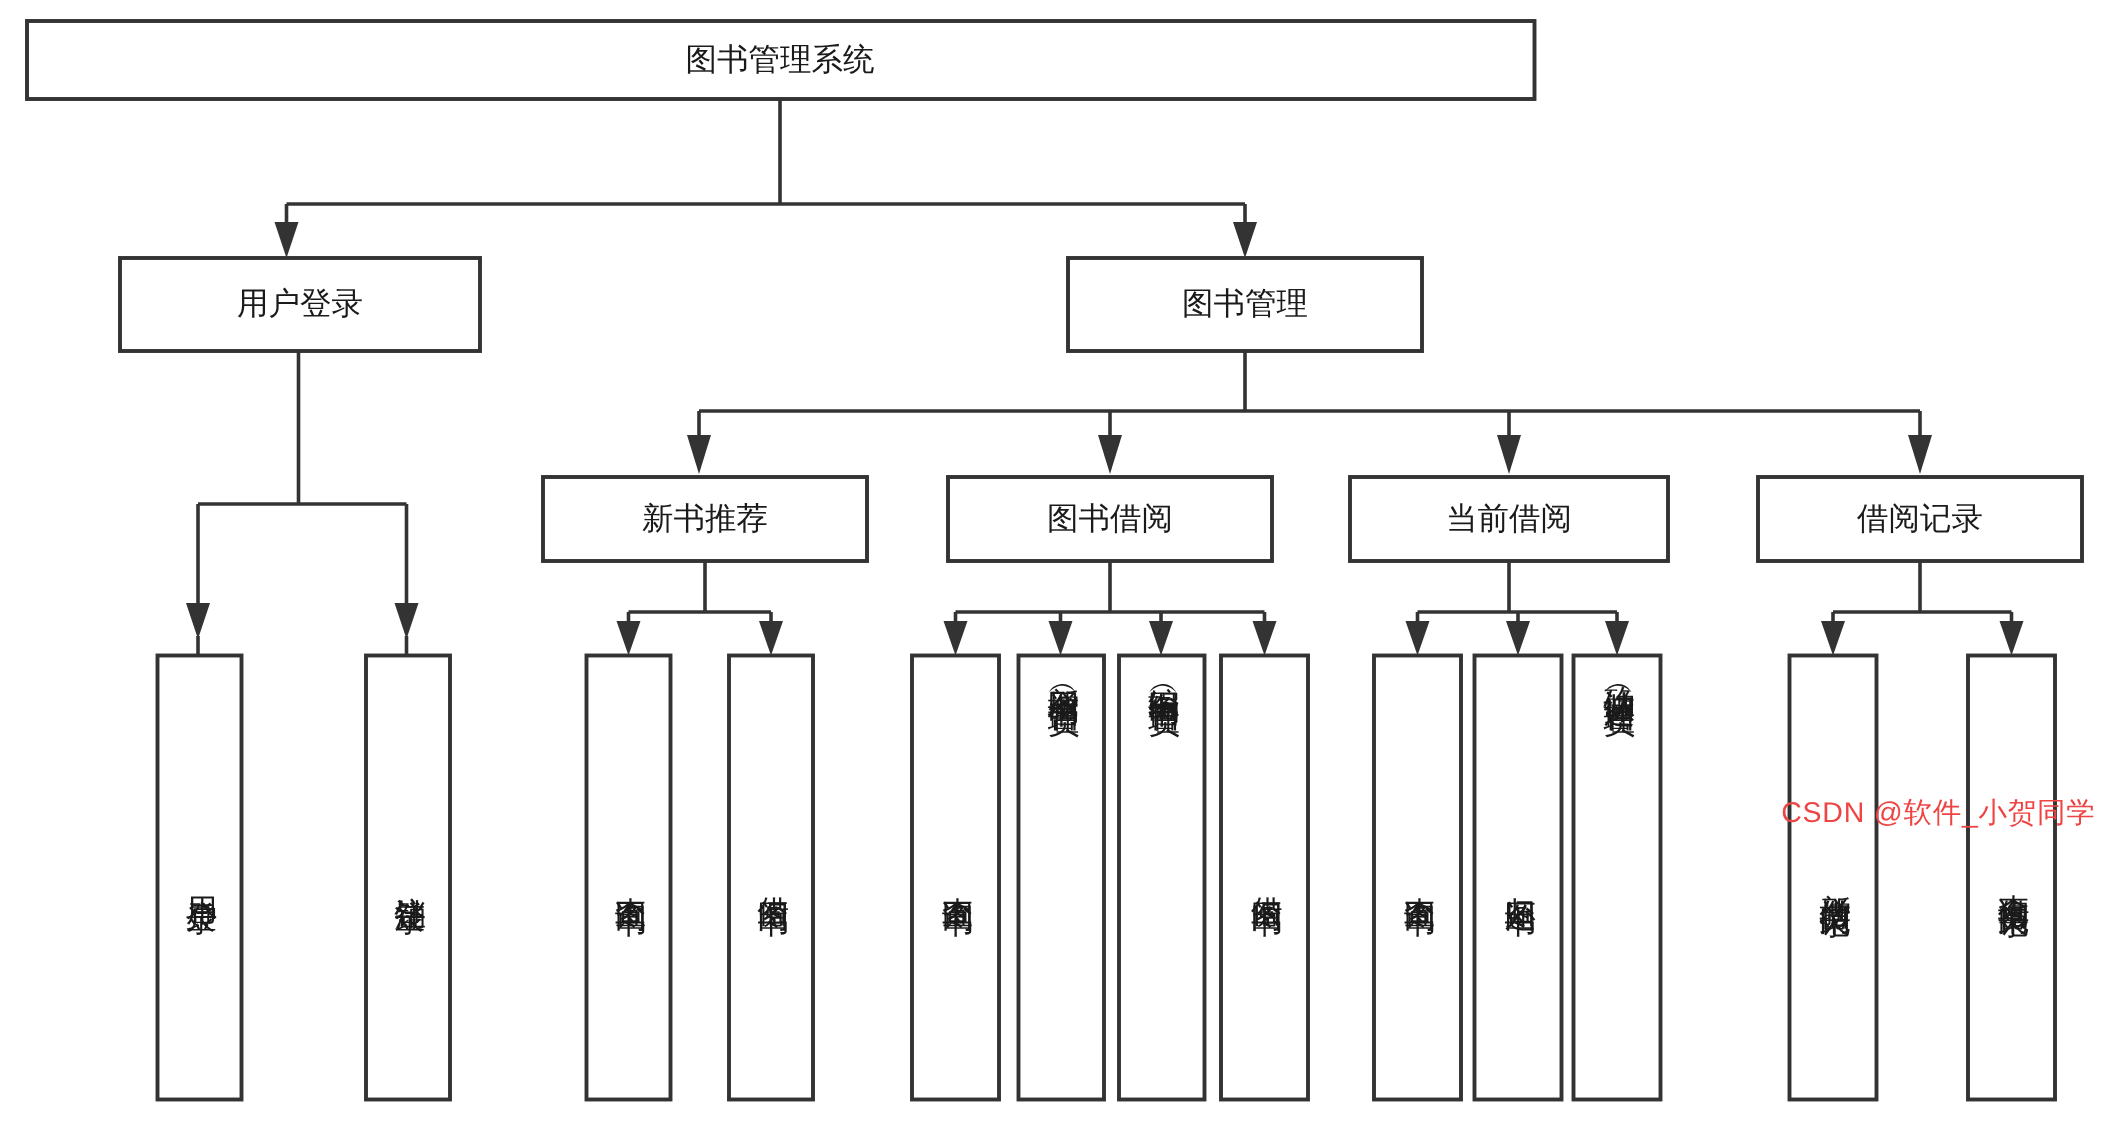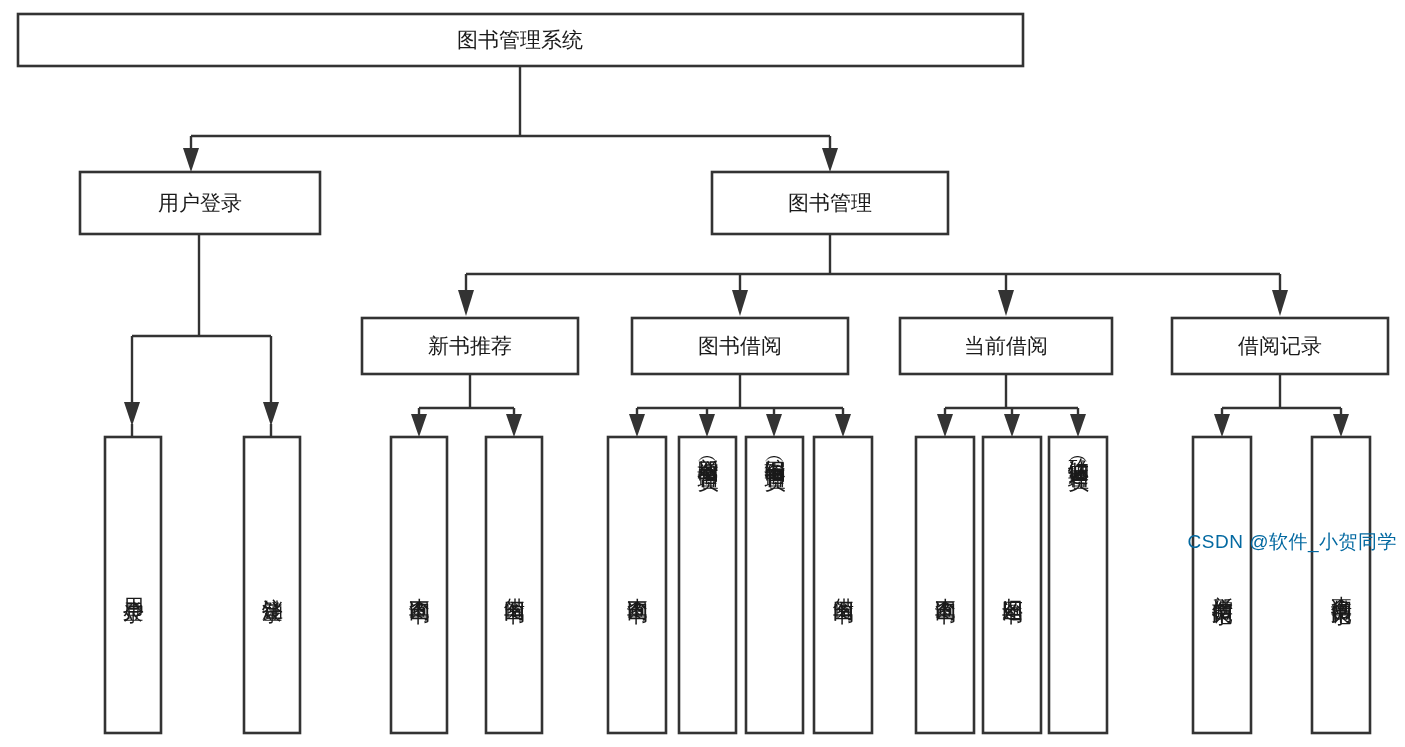--- a/index.html
+++ b/index.html
@@ -64,21 +64,21 @@
     line-height: 1.28;
     letter-spacing: 2px;
     white-space: nowrap;
   }
   .watermark {
     position: absolute;
     right: 8px;
     bottom: 4px;
     font-family: "Liberation Sans", "DejaVu Sans", sans-serif;
     font-size: 19px;
-    color: #0369a1;
+    color: #ef4444;
     white-space: nowrap;
     letter-spacing: 0.5px;
   }
 </style>
 </head>
 <body>
 
 <div id="diagram-root">
 
   <svg id="tree-svg" viewBox="0 0 1405 747" xmlns="http://www.w3.org/2000/svg">

